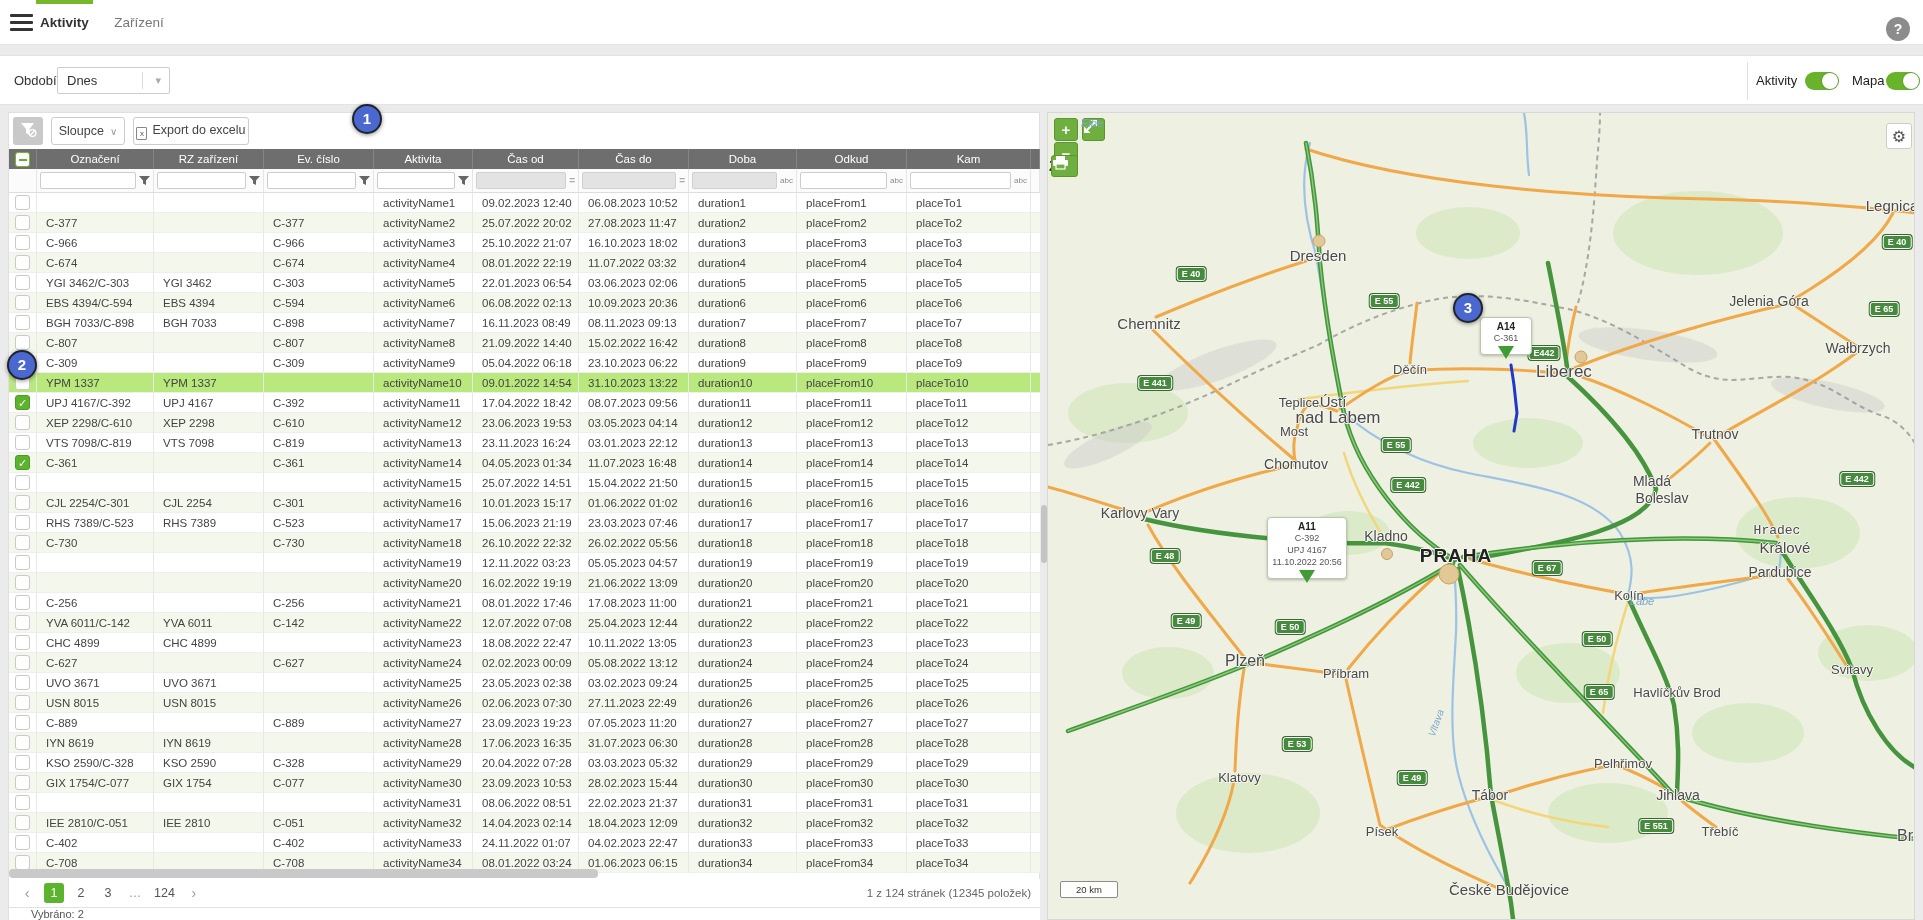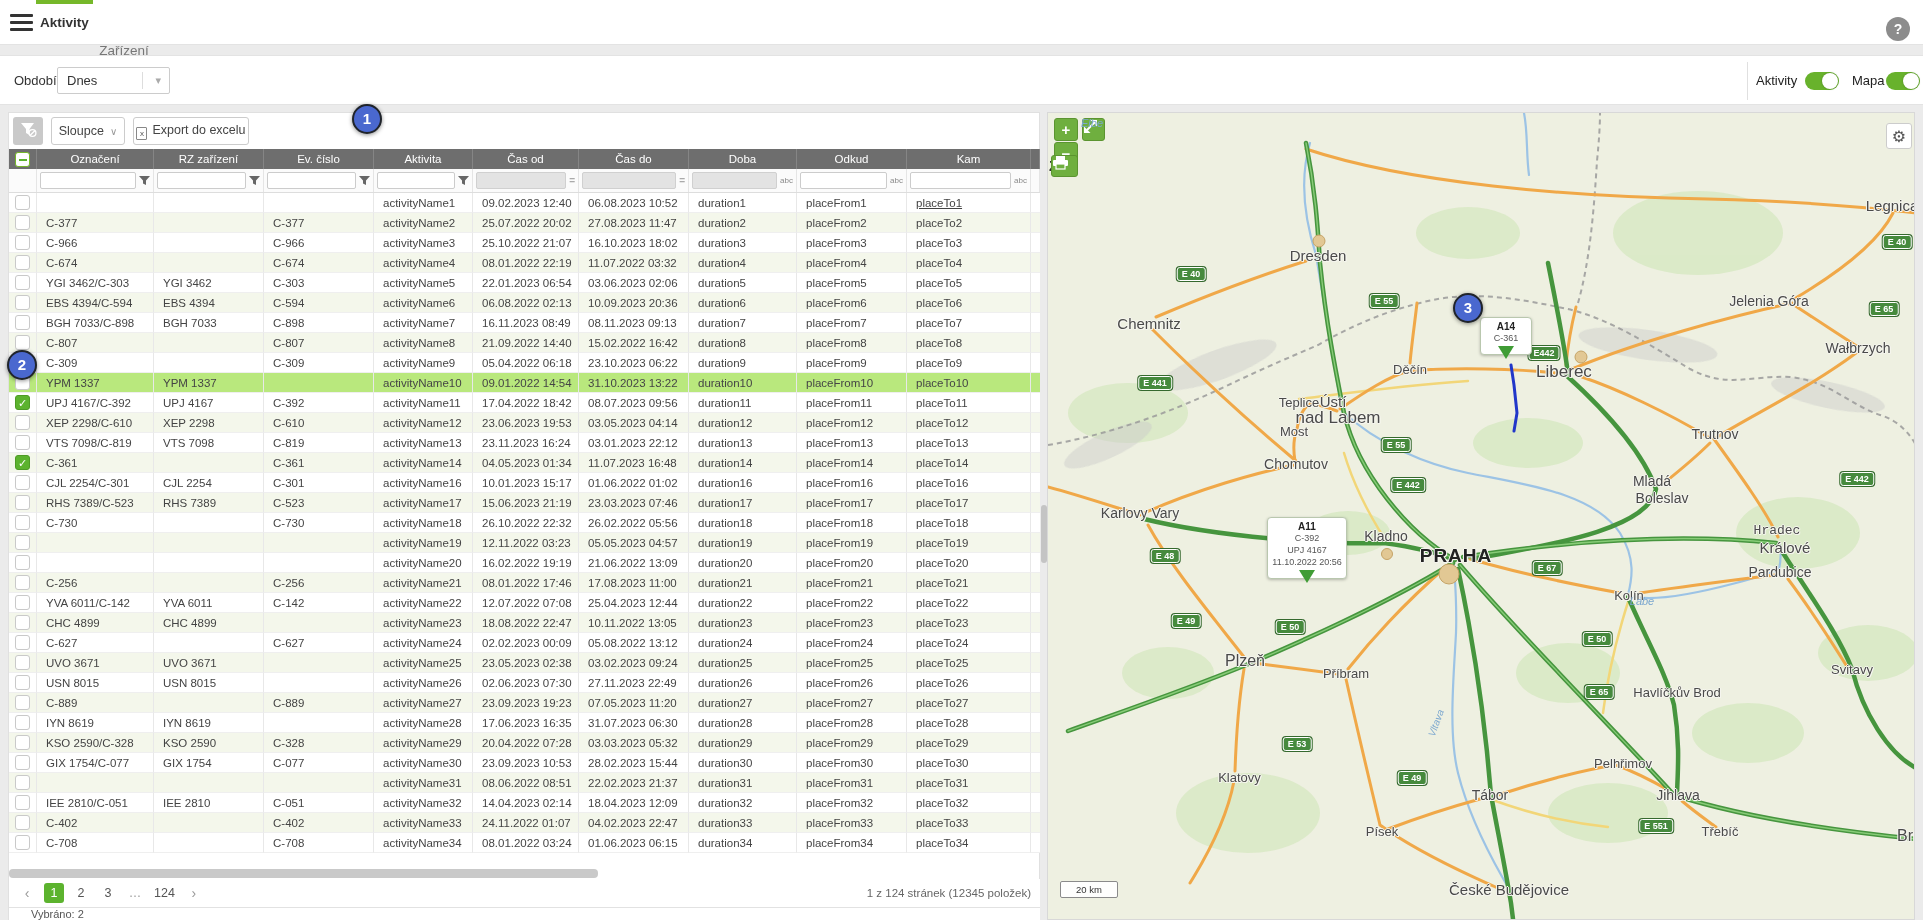--- a/index.html
+++ b/index.html
@@ -7,21 +7,21 @@
   #stage { position:relative; width:1923px; height:920px; }
 
   
   .topbar { position:absolute; left:0; top:0; width:1923px; height:45px; background:#fff; border-bottom:1px solid #e3e3e3; }
   .burger { position:absolute; left:10px; top:14px; width:23px; height:17px; cursor:pointer; }
   .burger i { display:block; height:3px; background:#333; margin-bottom:4px; border-radius:1px; }
   .tab { position:absolute; top:0; height:45px; line-height:45px; font-size:13.5px; color:#777; cursor:pointer; text-align:center; }
   .tab.active { color:#333; font-weight:bold; }
   .tab.active::before { content:""; position:absolute; left:0; top:0; width:100%; height:4px; background:#76b82a; }
   #tab-aktivity { left:36px; width:57px; }
-  #tab-zarizeni { left:99px; width:50px;margin-top:28px; }
+  #tab-zarizeni { left:114px; width:50px; }
   .help-circle { position:absolute; left:1886px; top:17px; width:24px; height:24px; border-radius:50%; background:#8c8c8c; color:#fff; font-size:14px; font-weight:bold; text-align:center; line-height:24px; cursor:pointer; }
 
   
   .periodbar { position:absolute; left:0; top:55px; width:1923px; height:50px; background:#fff; border:1px solid #e3e3e3; border-left:none; border-right:none; }
   .period-label { position:absolute; left:14px; top:17px; font-size:13px; color:#333; }
   .period-select { position:absolute; left:57px; top:11px; width:113px; height:27px; background:#fff; border:1px solid #ccc; border-radius:2px; font-size:13px; color:#333; line-height:25px; padding-left:9px; cursor:pointer; }
   .period-select .sep { position:absolute; right:26px; top:4px; height:17px; border-left:1px solid #ddd; }
   .period-select .chev { position:absolute; right:8px; top:0; color:#aaa; font-size:11px; }
   .pb-divider { position:absolute; left:1747px; top:6px; height:38px; border-left:1px solid #e0e0e0; }
   .toggle-label { position:absolute; top:17px; font-size:13px; color:#222; }
@@ -206,21 +206,21 @@
             <div class="cb"></div>
           </div>
           <div class="td" style="width: 117px;"></div>
           <div class="td" style="width: 110px;"></div>
           <div class="td" style="width: 110px;"></div>
           <div class="td" style="width: 99px;">activityName1</div>
           <div class="td" style="width: 106px;">09.02.2023 12:40</div>
           <div class="td" style="width: 110px;">06.08.2023 10:52</div>
           <div class="td" style="width: 108px;">duration1</div>
           <div class="td" style="width: 110px;">placeFrom1</div>
-          <div class="td" style="width: 124px; text-decoration: underline;">placeTo1</div>
+          <div class="td" style="width: 124px;">placeTo1</div>
           <div class="td" style="width: 9px;">S</div>
         </div>
         <div class="r">
           <div class="cbcell" style="width: 28px;">
             <div class="cb"></div>
           </div>
           <div class="td" style="width: 117px;">C-377</div>
           <div class="td" style="width: 110px;"></div>
           <div class="td" style="width: 110px;">C-377</div>
           <div class="td" style="width: 99px;">activityName2</div>
@@ -403,20 +403,35 @@
           <div class="td" style="width: 117px;">C-361</div>
           <div class="td" style="width: 110px;"></div>
           <div class="td" style="width: 110px;">C-361</div>
           <div class="td" style="width: 99px;">activityName14</div>
           <div class="td" style="width: 106px;">04.05.2023 01:34</div>
           <div class="td" style="width: 110px;">11.07.2023 16:48</div>
           <div class="td" style="width: 108px;">duration14</div>
           <div class="td" style="width: 110px;">placeFrom14</div>
           <div class="td" style="width: 124px;">placeTo14</div>
           <div class="td" style="width: 9px;">F</div>
+        </div>
+        <div class="r">
+          <div class="cbcell" style="width: 28px;">
+            <div class="cb"></div>
+          </div>
+          <div class="td" style="width: 117px;"></div>
+          <div class="td" style="width: 110px;"></div>
+          <div class="td" style="width: 110px;"></div>
+          <div class="td" style="width: 99px;">activityName15</div>
+          <div class="td" style="width: 106px;">25.07.2022 14:51</div>
+          <div class="td" style="width: 110px;">15.04.2022 21:50</div>
+          <div class="td" style="width: 108px;">duration15</div>
+          <div class="td" style="width: 110px;">placeFrom15</div>
+          <div class="td" style="width: 124px;">placeTo15</div>
+          <div class="td" style="width: 9px;">E</div>
         </div>
         <div class="r">
           <div class="cbcell" style="width: 28px;">
             <div class="cb"></div>
           </div>
           <div class="td" style="width: 117px;">CJL 2254/C-301</div>
           <div class="td" style="width: 110px;">CJL 2254</div>
           <div class="td" style="width: 110px;">C-301</div>
           <div class="td" style="width: 99px;">activityName16</div>
           <div class="td" style="width: 106px;">10.01.2023 15:17</div>

